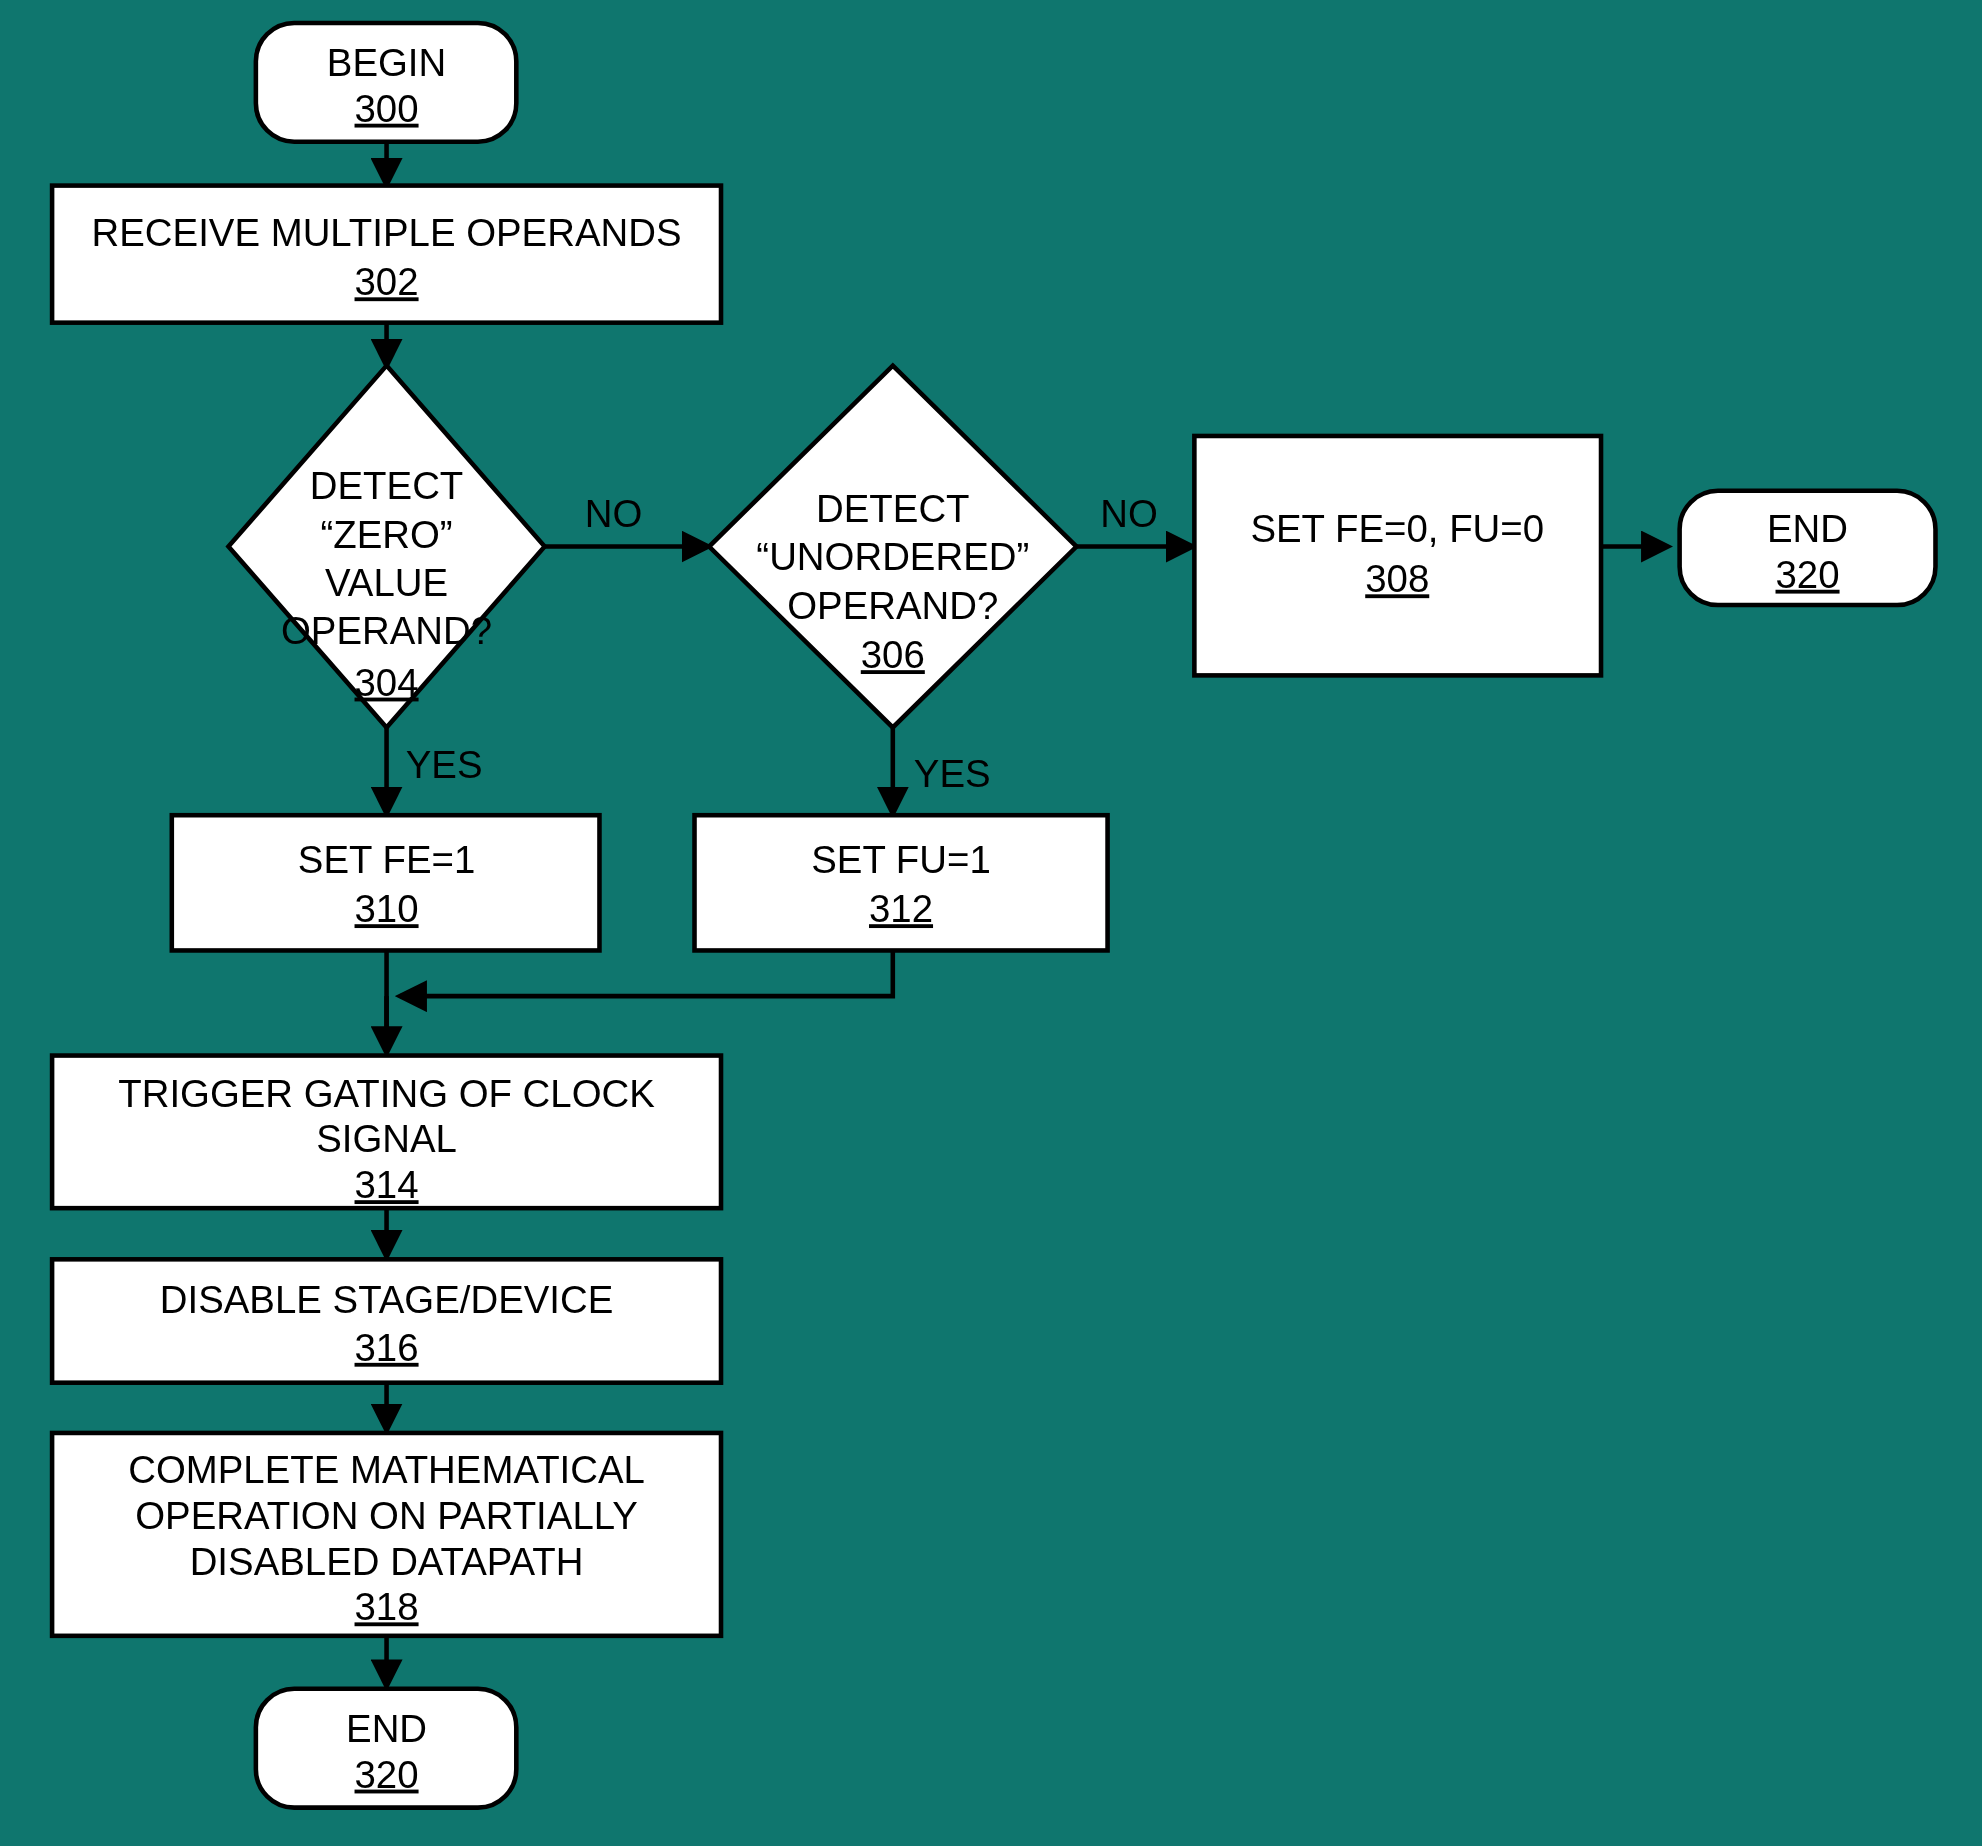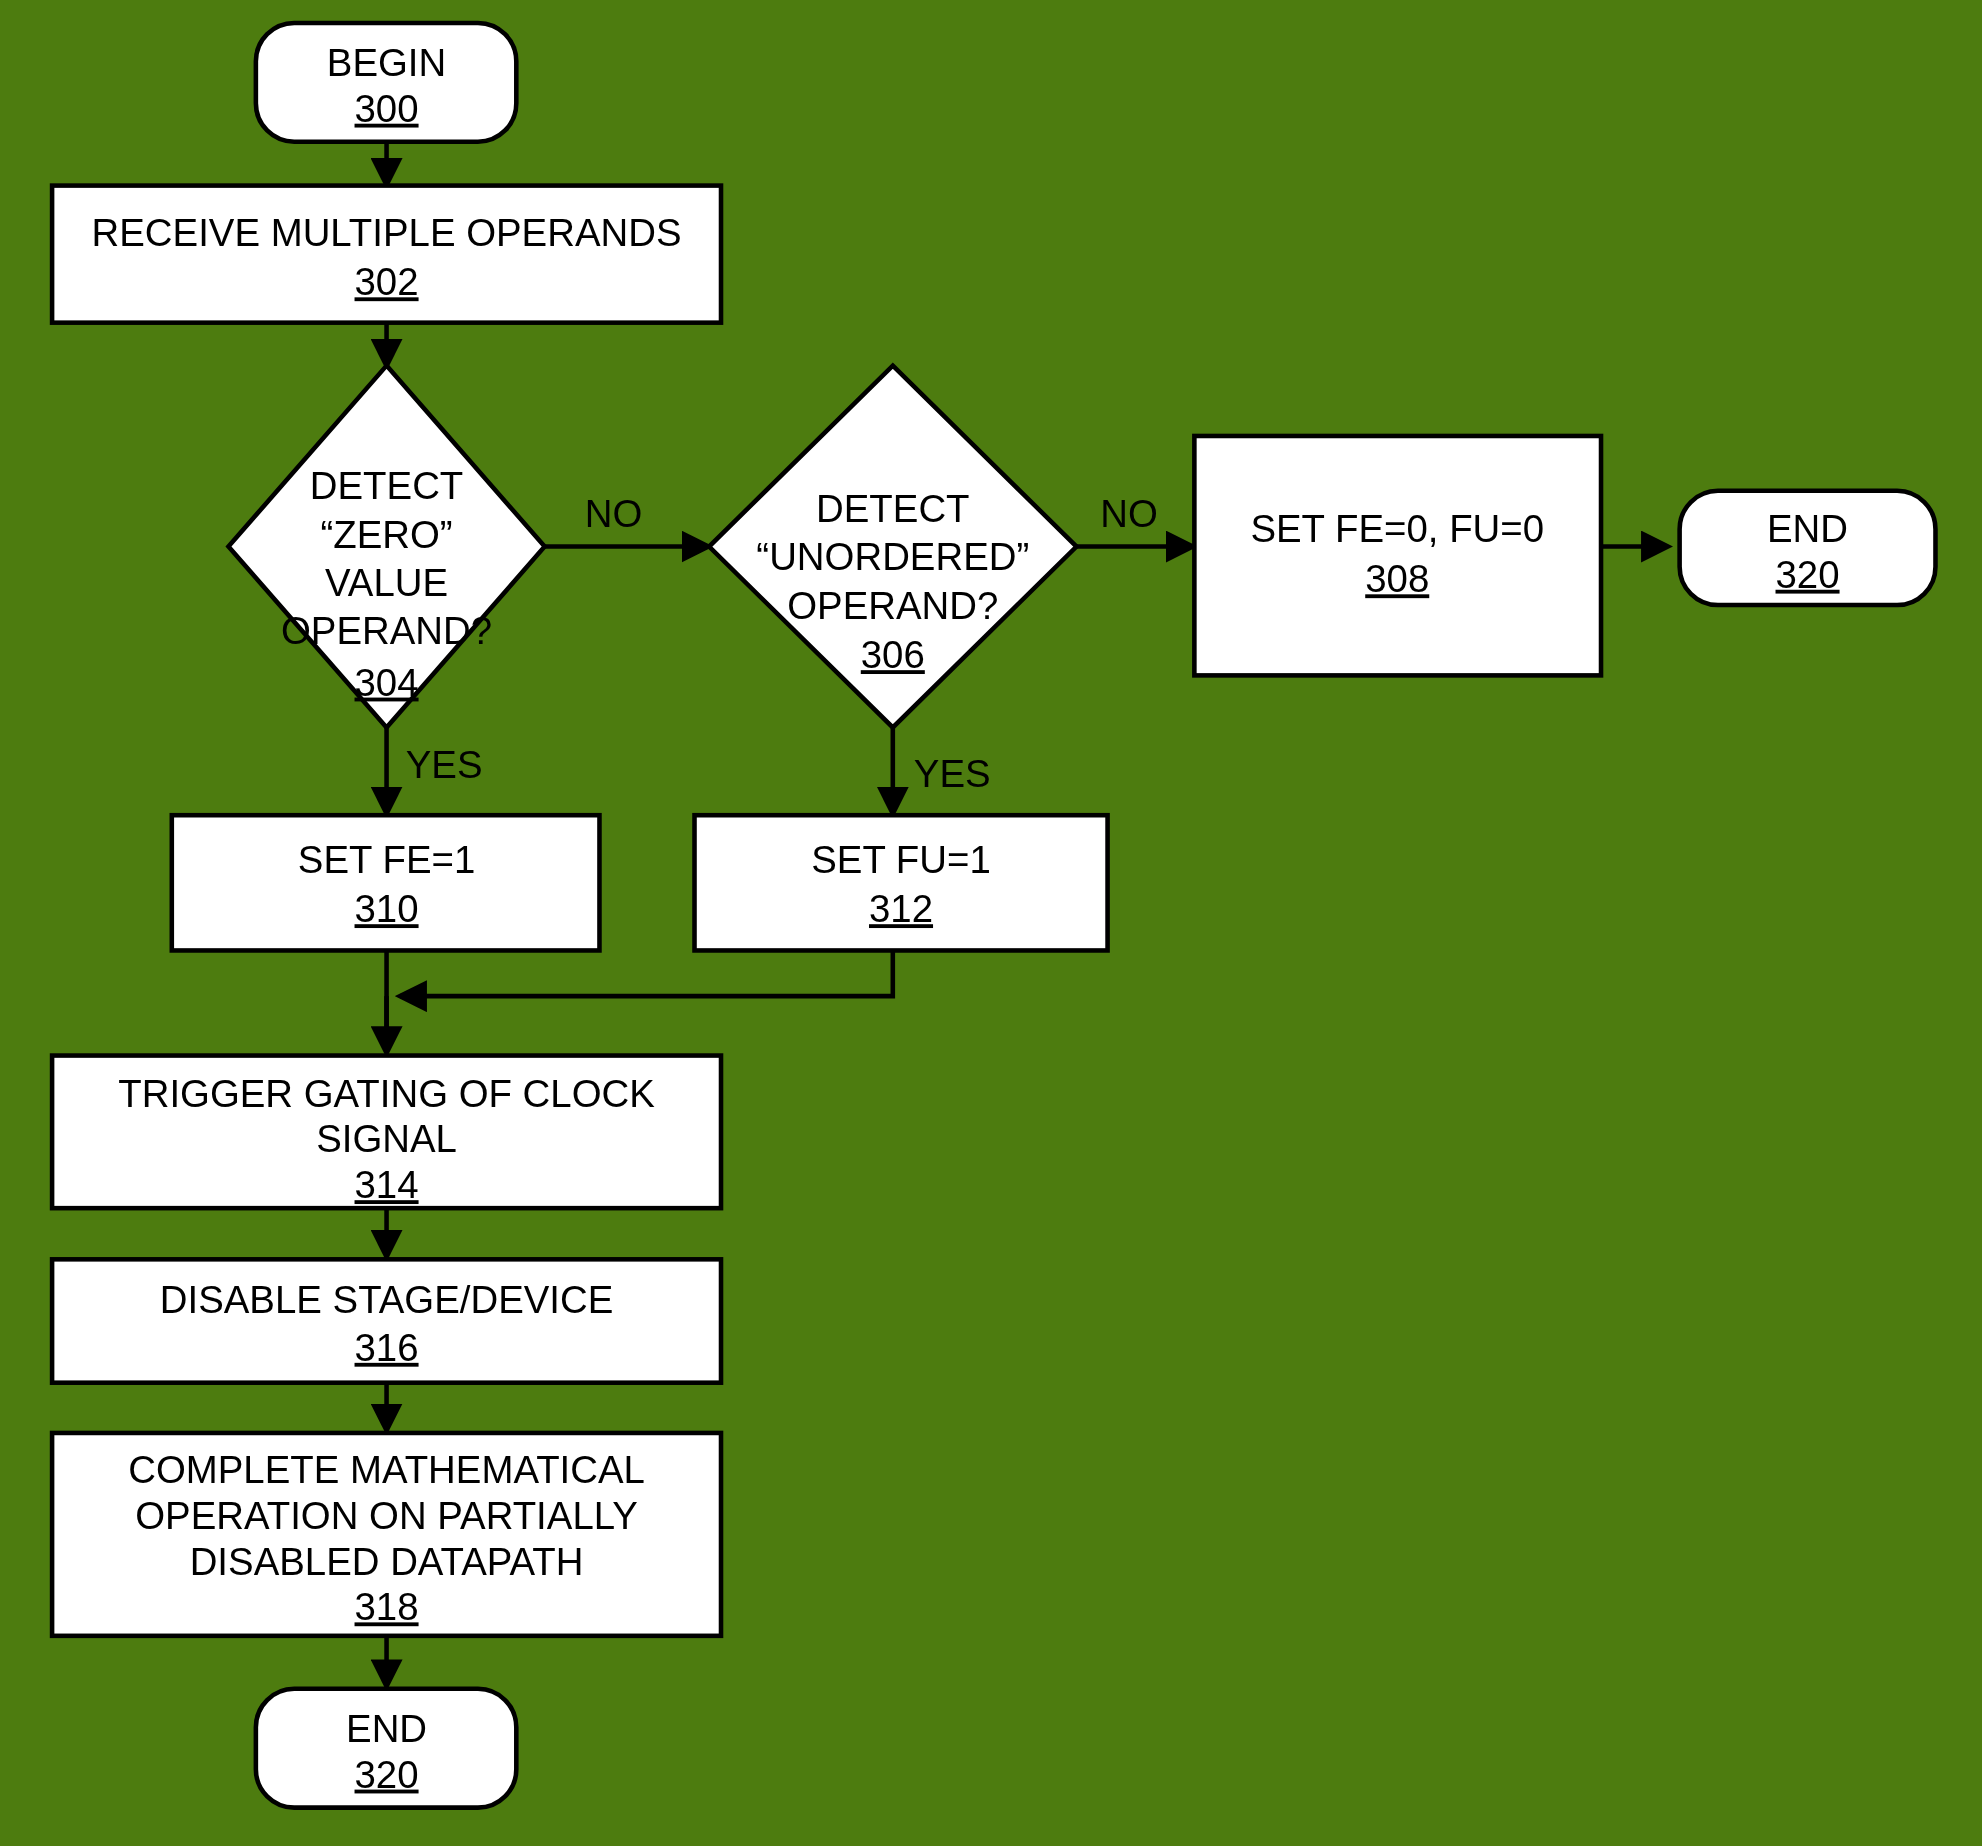--- a/index.html
+++ b/index.html
@@ -4,21 +4,21 @@
 <style>
   html, body {
     margin: 0;
     padding: 0;
     background: #ffffff;
   }
   #page {
     position: relative;
     width: 1983px;
     height: 1847px;
-    background: #4d7c0f;
+    background: #0f766e;
     font-family: "Liberation Sans", sans-serif;
   }
   svg.flow {
     position: absolute;
     top: 0;
     left: 0;
     width: 1983px;
     height: 1847px;
   }
   .shape {

